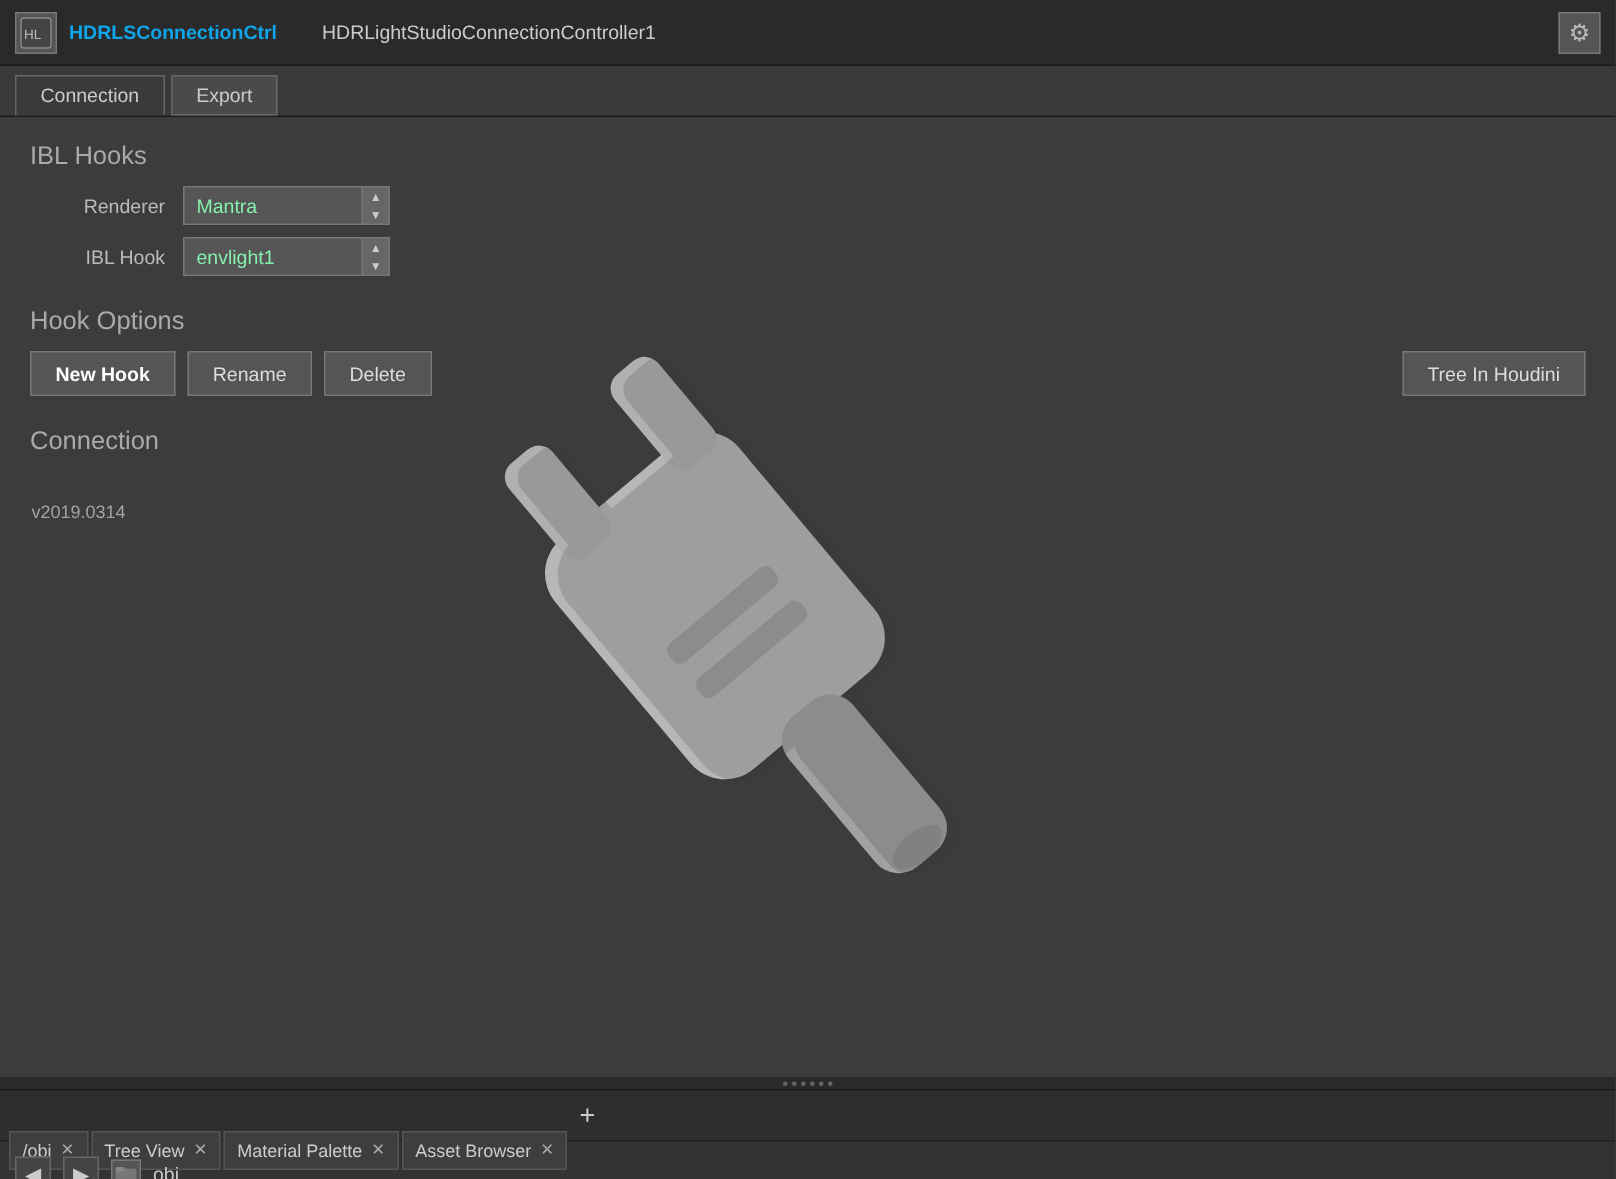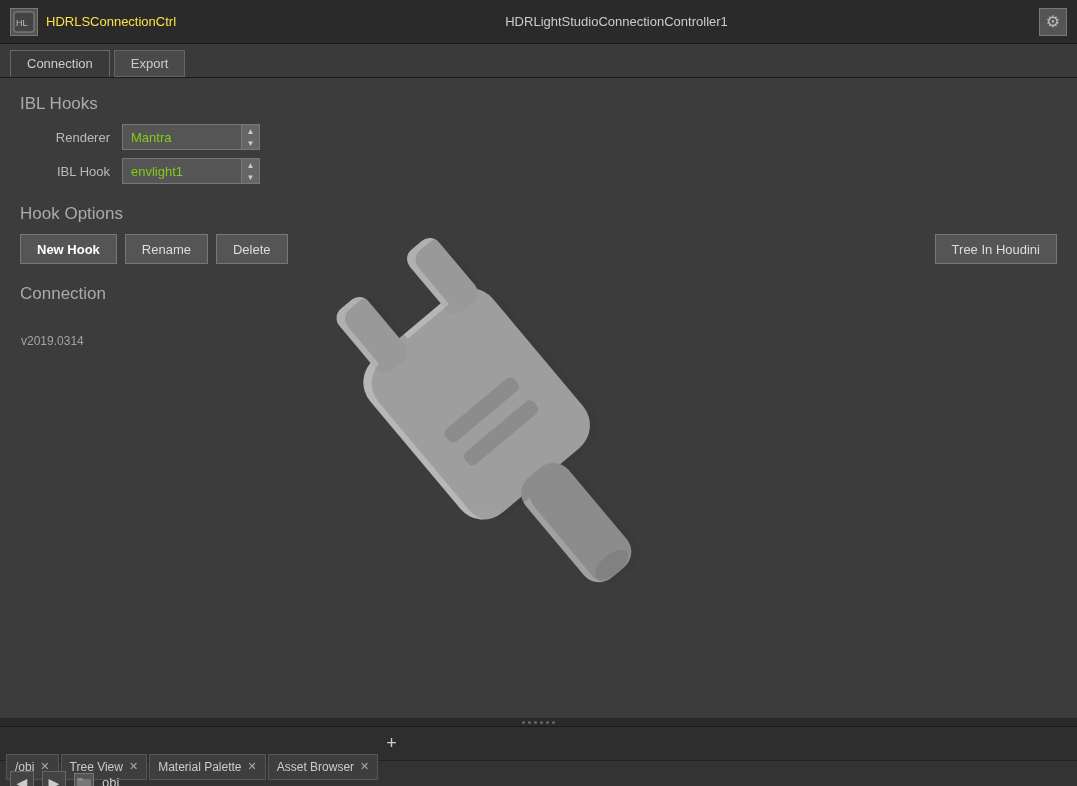--- a/index.html
+++ b/index.html
@@ -14,36 +14,35 @@
     }
 
     
     #title-bar {
       display: flex;
       align-items: center;
       background: #2a2a2a;
       height: 44px;
       padding: 0 10px;
       border-bottom: 1px solid #1a1a1a;
-      text-align: center;
     }
     #title-icon {
       width: 28px;
       height: 28px;
       background: #555;
       border: 1px solid #777;
       margin-right: 8px;
       display: flex; align-items: center; justify-content: center;
       font-size: 10px; color: #aaa;
     }
     #app-name {
-      color: #fde047;
-      font-size: 13px;
-      font-weight: normal;
-      margin-right: 6px;
+      color: #0ea5e9;
+      font-size: 13px;
+      font-weight: bold;
+      margin-right: 18px;
     }
     #window-title {
       color: #cccccc;
       font-size: 13px;
       flex: 1;
       padding-left: 12px;
     }
     #gear-icon {
       width: 28px;
       height: 28px;
@@ -107,21 +106,21 @@
       text-align: right;
       margin-right: 12px;
     }
     .spinbox {
       display: flex;
       align-items: center;
     }
     .spinbox-input {
       background: #555;
       border: 1px solid #777;
-      color: #84cc16;
+      color: #86efac;
       font-size: 13px;
       padding: 3px 8px;
       width: 120px;
       height: 26px;
     }
     .spinbox-arrows {
       display: flex;
       flex-direction: column;
       background: #666;
       border: 1px solid #777;

